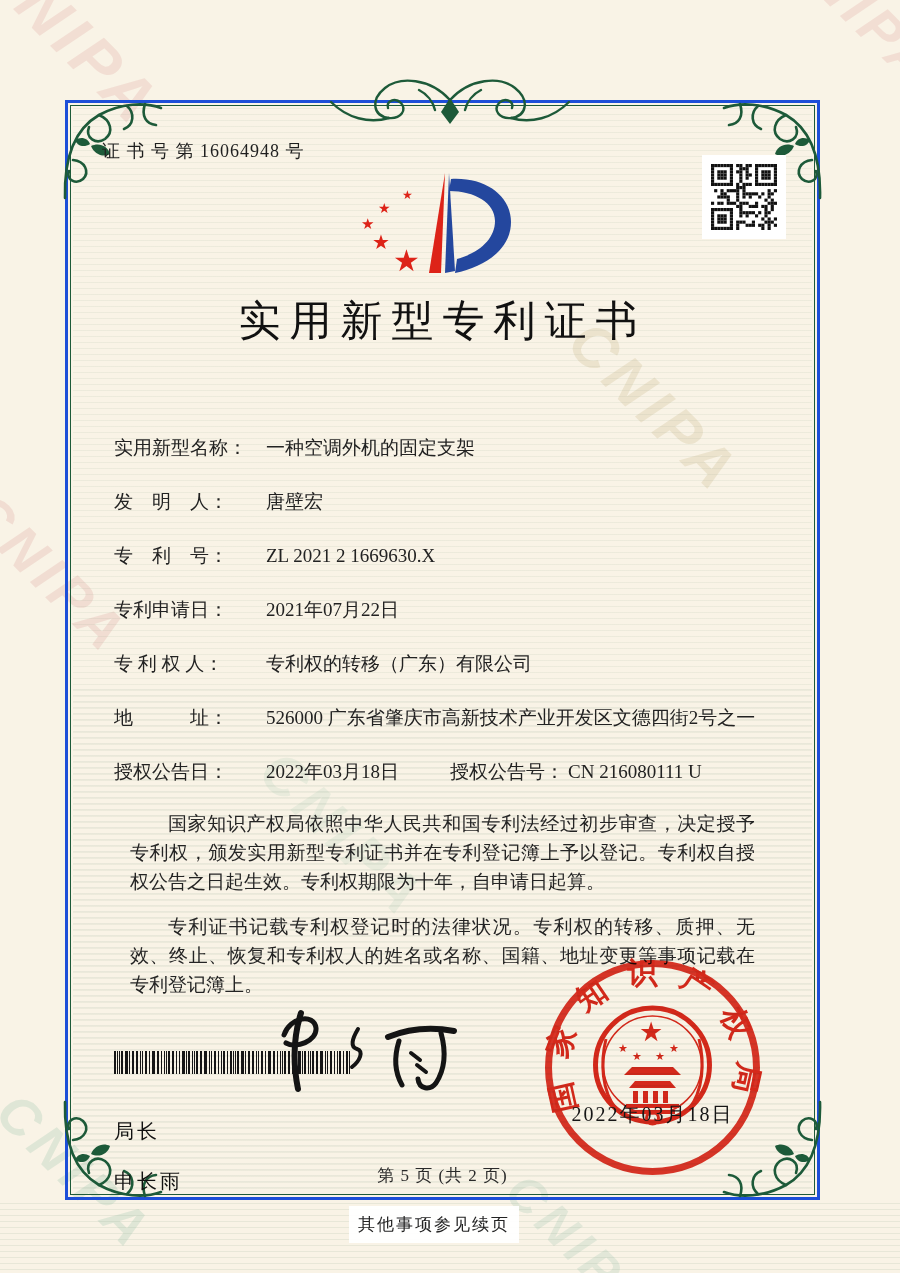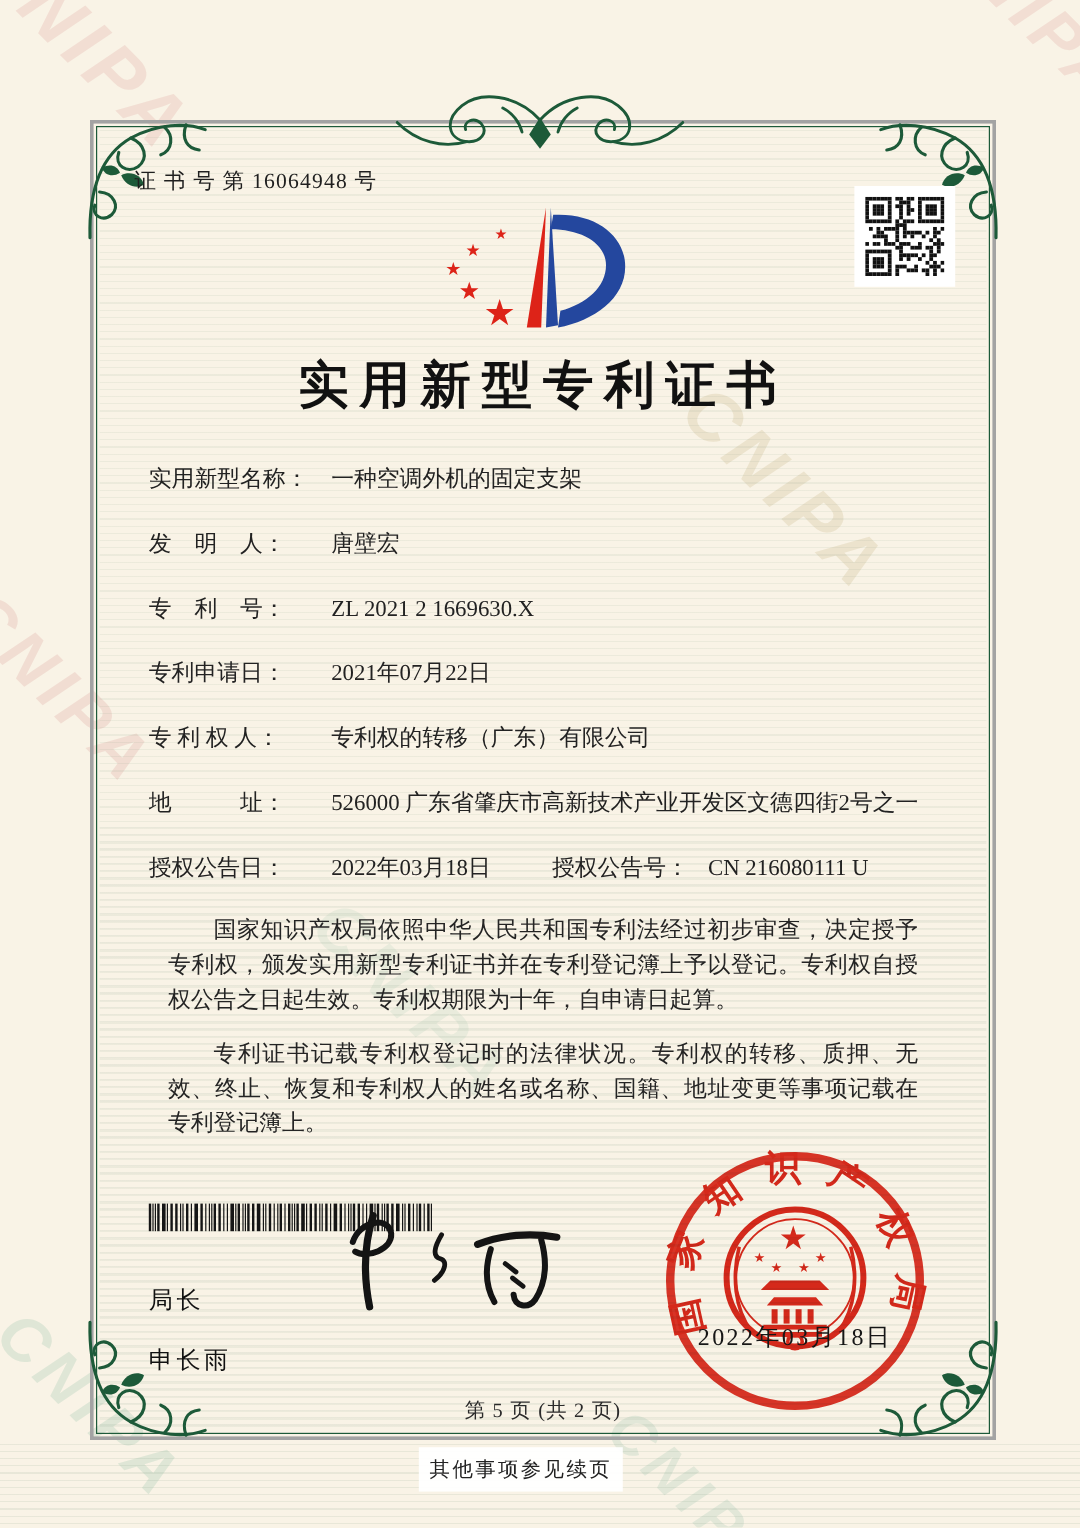--- a/index.html
+++ b/index.html
@@ -16,22 +16,22 @@
   }
   .wm1{left:-42px;top:-2px;font-size:64px;color:#f2ded3;}
   .wm2{left:758px;top:-26px;font-size:56px;color:#f2ded3;}
   .wm3{left:548px;top:372px;font-size:60px;color:#ece3cd;}
   .wm4{left:-52px;top:540px;font-size:56px;color:#f1ddd2;}
   .wm5{left:240px;top:800px;font-size:58px;color:#e9ebdc;}
   .wm6{left:-22px;top:1140px;font-size:54px;color:#dfe6d6;}
   .wm7{left:488px;top:1218px;font-size:50px;color:#e2e7d8;}
   
   .frame{
-    position:absolute;left:75px;top:100px;width:749px;height:1094px;
-    border:3px solid #a3a3a3;z-index:2;
+    position:absolute;left:65px;top:100px;width:749px;height:1094px;
+    border:3px solid #1d4ed8;z-index:2;
   }
   .frame-inner{position:absolute;inset:2px;border:1px solid #1d5a39;pointer-events:none;}
   .stripes{position:absolute;inset:5px;
     background:repeating-linear-gradient(180deg,rgba(130,158,132,0.10) 0,rgba(130,158,132,0.10) 1px,transparent 1px,transparent 6px);
     pointer-events:none;}
   .stripes2{position:absolute;left:5px;right:5px;bottom:5px;height:46%;
     background:repeating-linear-gradient(180deg,rgba(125,152,128,0.12) 0,rgba(125,152,128,0.12) 1px,transparent 1px,transparent 6px);
     pointer-events:none;}
   .stripes-bottom{position:absolute;left:0;top:1203px;width:900px;height:70px;z-index:1;
     background:repeating-linear-gradient(180deg,rgba(130,158,132,0.14) 0,rgba(130,158,132,0.14) 1px,transparent 1px,transparent 6px);}
@@ -41,28 +41,28 @@
   .fl-tr{right:-7px;top:-7px;transform:scaleX(-1);}
   .fl-bl{left:-7px;bottom:-7px;transform:scaleY(-1);}
   .fl-br{right:-7px;bottom:-7px;transform:scale(-1,-1);}
   .top-orn{position:absolute;left:323px;top:68px;width:254px;height:64px;color:#1d5a39;z-index:3;}
   
   .content{position:absolute;inset:0;padding:36px 46px 0;z-index:4;}
   .cert-no{font-size:18px;letter-spacing:1px;margin-left:-12px;}
   .logo-row{height:112px;margin-top:4px;text-align:center;}
   .qr{position:absolute;top:52px;right:31px;width:84px;height:84px;background:#fff;
       display:flex;align-items:center;justify-content:center;z-index:5;}
-  .title{font-size:42px;font-weight:bold;letter-spacing:9px;text-align:center;margin:14px 0 0;color:#111;}
-  .fields{margin-top:36px;}
+  .title{font-size:42px;font-weight:normal;letter-spacing:9px;text-align:center;margin:14px 0 0;color:#111;}
+  .fields{margin-top:84px;}
   .row{display:flex;font-size:19px;line-height:30px;margin-bottom:24px;color:#222;}
   .lbl{flex:0 0 152px;width:152px;}
   .val{flex:1;}
   .grant-row{display:flex;font-size:19px;line-height:30px;margin-bottom:22px;color:#222;}
   .g1{display:flex;width:336px;}
-  .g2{display:flex;flex:1;gap:12px;}
+  .g2{display:flex;flex:1;}
   .g2 .lbl2{margin-right:4px;}
   .paras{margin-top:6px;}
   .para{font-size:19px;line-height:29px;text-align:justify;text-indent:2em;margin:16px;color:#242424;}
   .barcode{margin-top:52px;height:23px;width:238px;display:flex;align-items:stretch;}
   .barcode span{display:block;background:#151515;}
   .director{margin-top:44px;font-family:"Liberation Sans","DejaVu Sans",sans-serif;
             font-size:20px;color:#111;letter-spacing:3px;}
   .director .d1{margin-bottom:23px;}
   .signature{position:absolute;left:188px;top:898px;width:225px;height:105px;z-index:5;}
   .seal{position:absolute;left:472px;top:852px;width:225px;height:225px;z-index:6;mix-blend-mode:multiply;}

